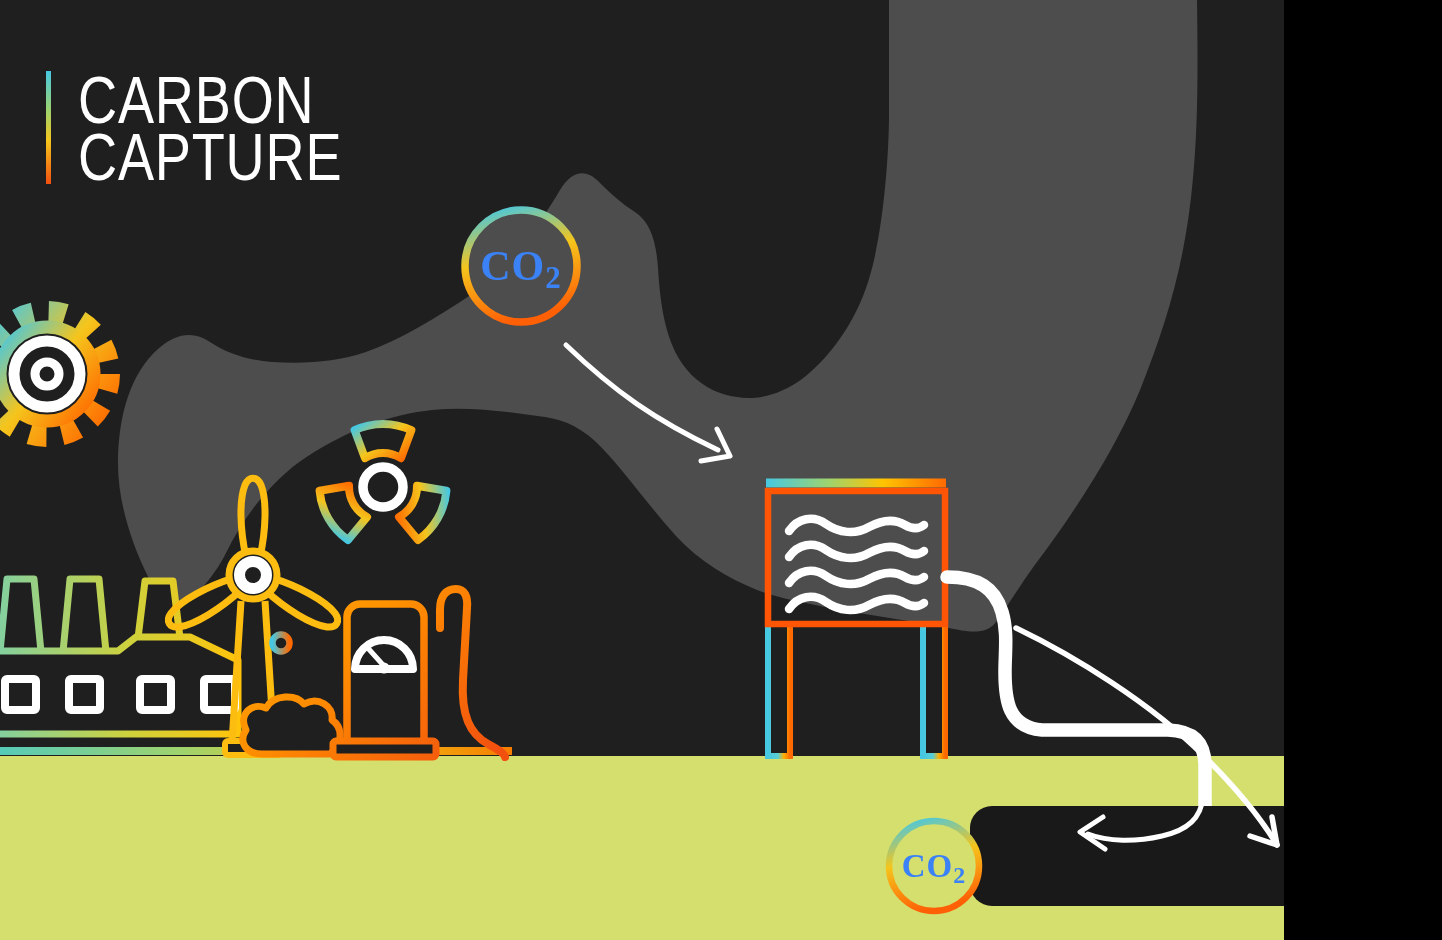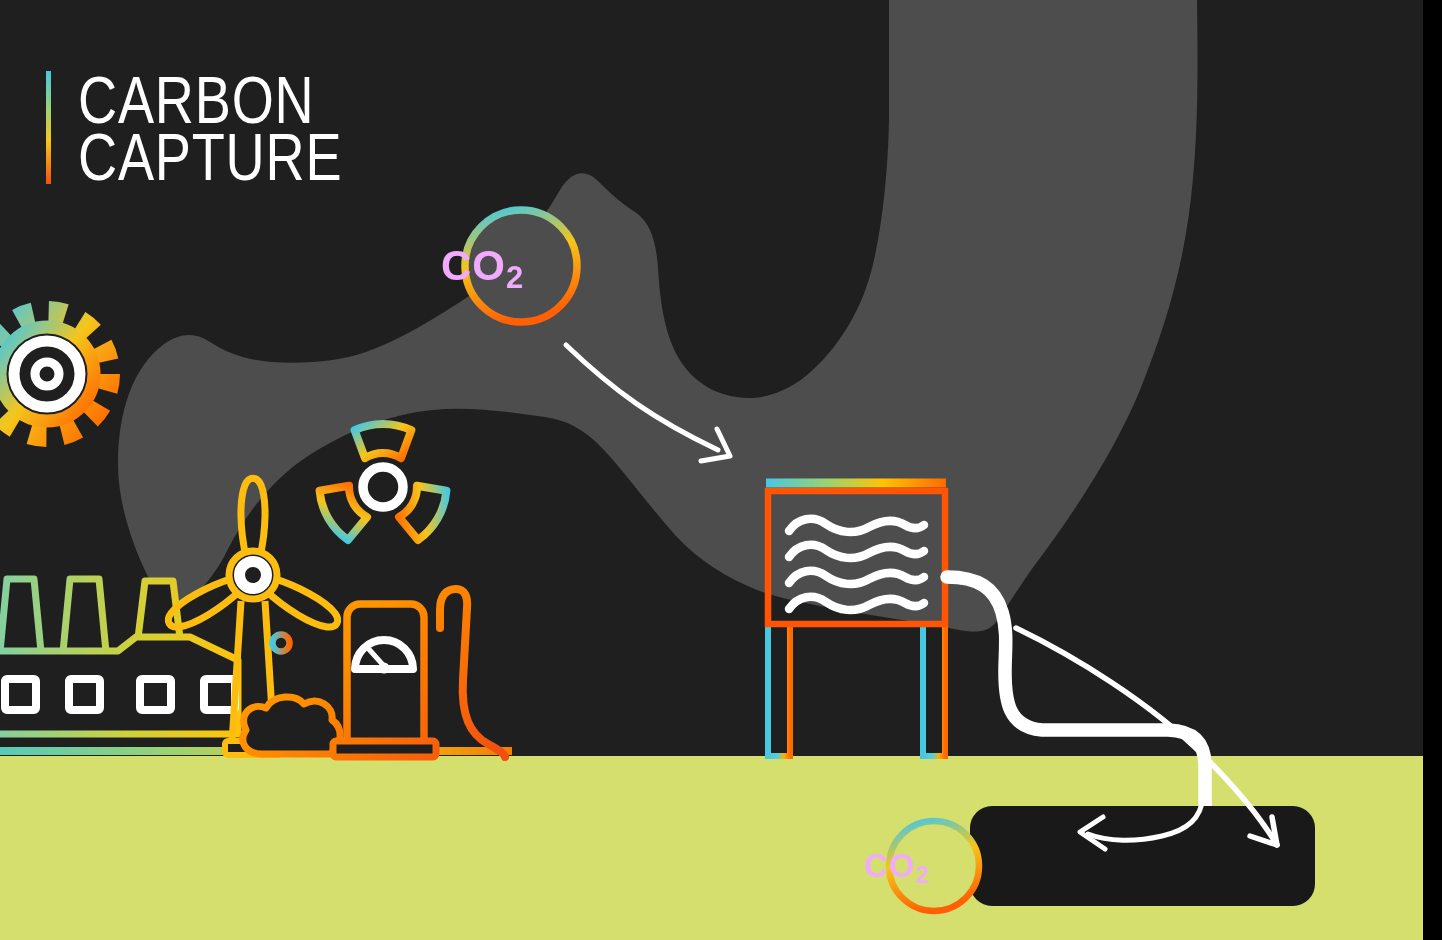--- a/index.html
+++ b/index.html
@@ -1,25 +1,25 @@
 <!DOCTYPE html>
 <html><head>
 <meta charset="utf-8">
 <style>
   html,body{margin:0;padding:0;background:#000;}
-  #stage{position:relative;width:1423px;height:940px;overflow:hidden;
+  #stage{position:relative;width:1284px;height:940px;overflow:hidden;
          background:#201f1f;font-family:"Liberation Sans",sans-serif;}
   #scene{position:absolute;left:0;top:0;}
   .title{position:absolute;left:78px;top:72px;color:#ffffff;
          font-size:66px;line-height:57px;letter-spacing:1px;
          transform:scaleX(0.82);transform-origin:left top;font-weight:400;}
   .accent-bar{position:absolute;left:46px;top:71px;width:5px;height:113px;
          background:linear-gradient(180deg,#46c8e2 0%,#9ed36e 35%,#f5c51c 62%,#f2500f 100%);}
-  .co2-label{position:absolute;color:#f0abfc;display:flex;align-items:center;
-         justify-content:flex-start;font-family:Liberation Sans, sans-serif;font-weight:bold;}
+  .co2-label{position:absolute;color:#3b82f6;display:flex;align-items:center;
+         justify-content:center;font-family:Liberation Serif, serif;font-weight:bold;}
   .co2-top{left:441px;top:228px;width:160px;height:76px;font-size:42px;letter-spacing:1px;}
   .co2-bottom{left:864px;top:833px;width:140px;height:66px;font-size:33px;letter-spacing:1px;}
   .co2-top .sub{font-size:31px;transform:translateY(12px);}
   .co2-bottom .sub{font-size:24px;transform:translateY(9px);}
 </style>
 </head>
 <body>
 
 <div id="stage">
 

